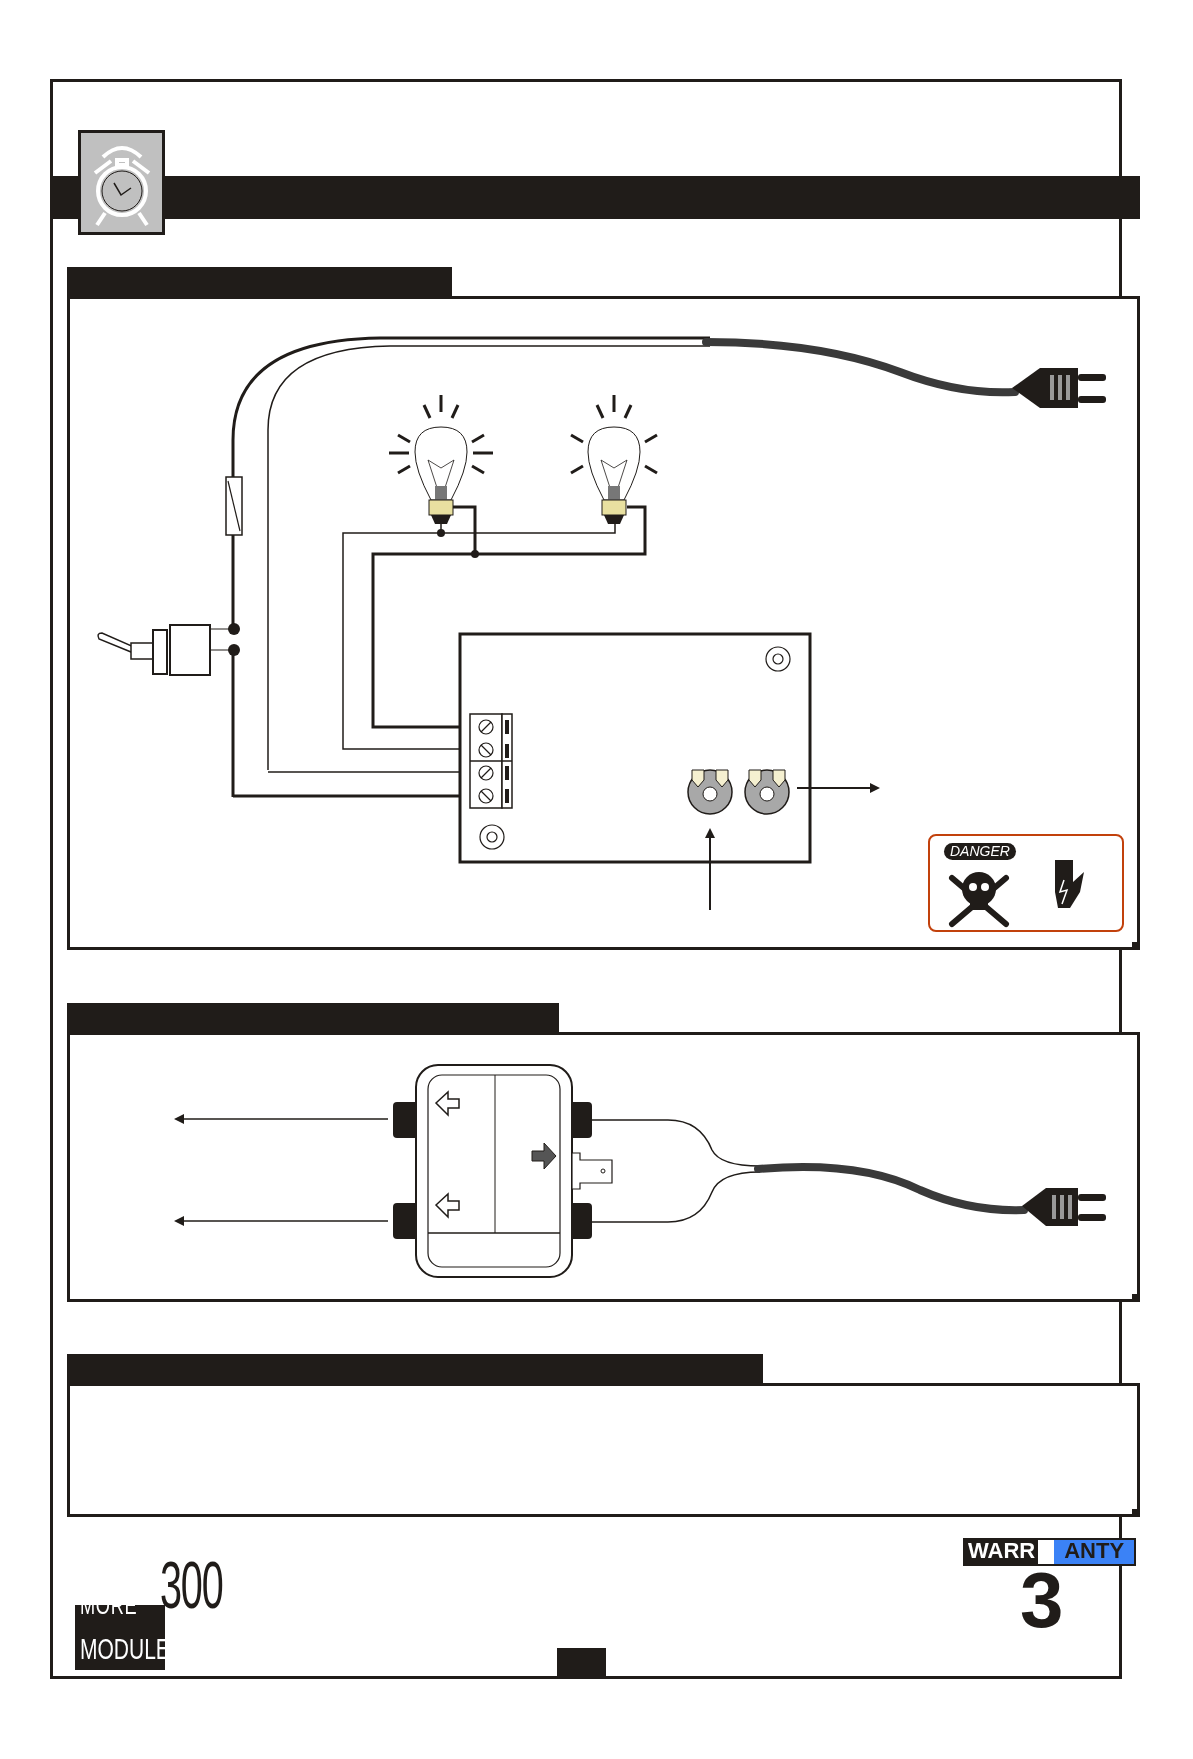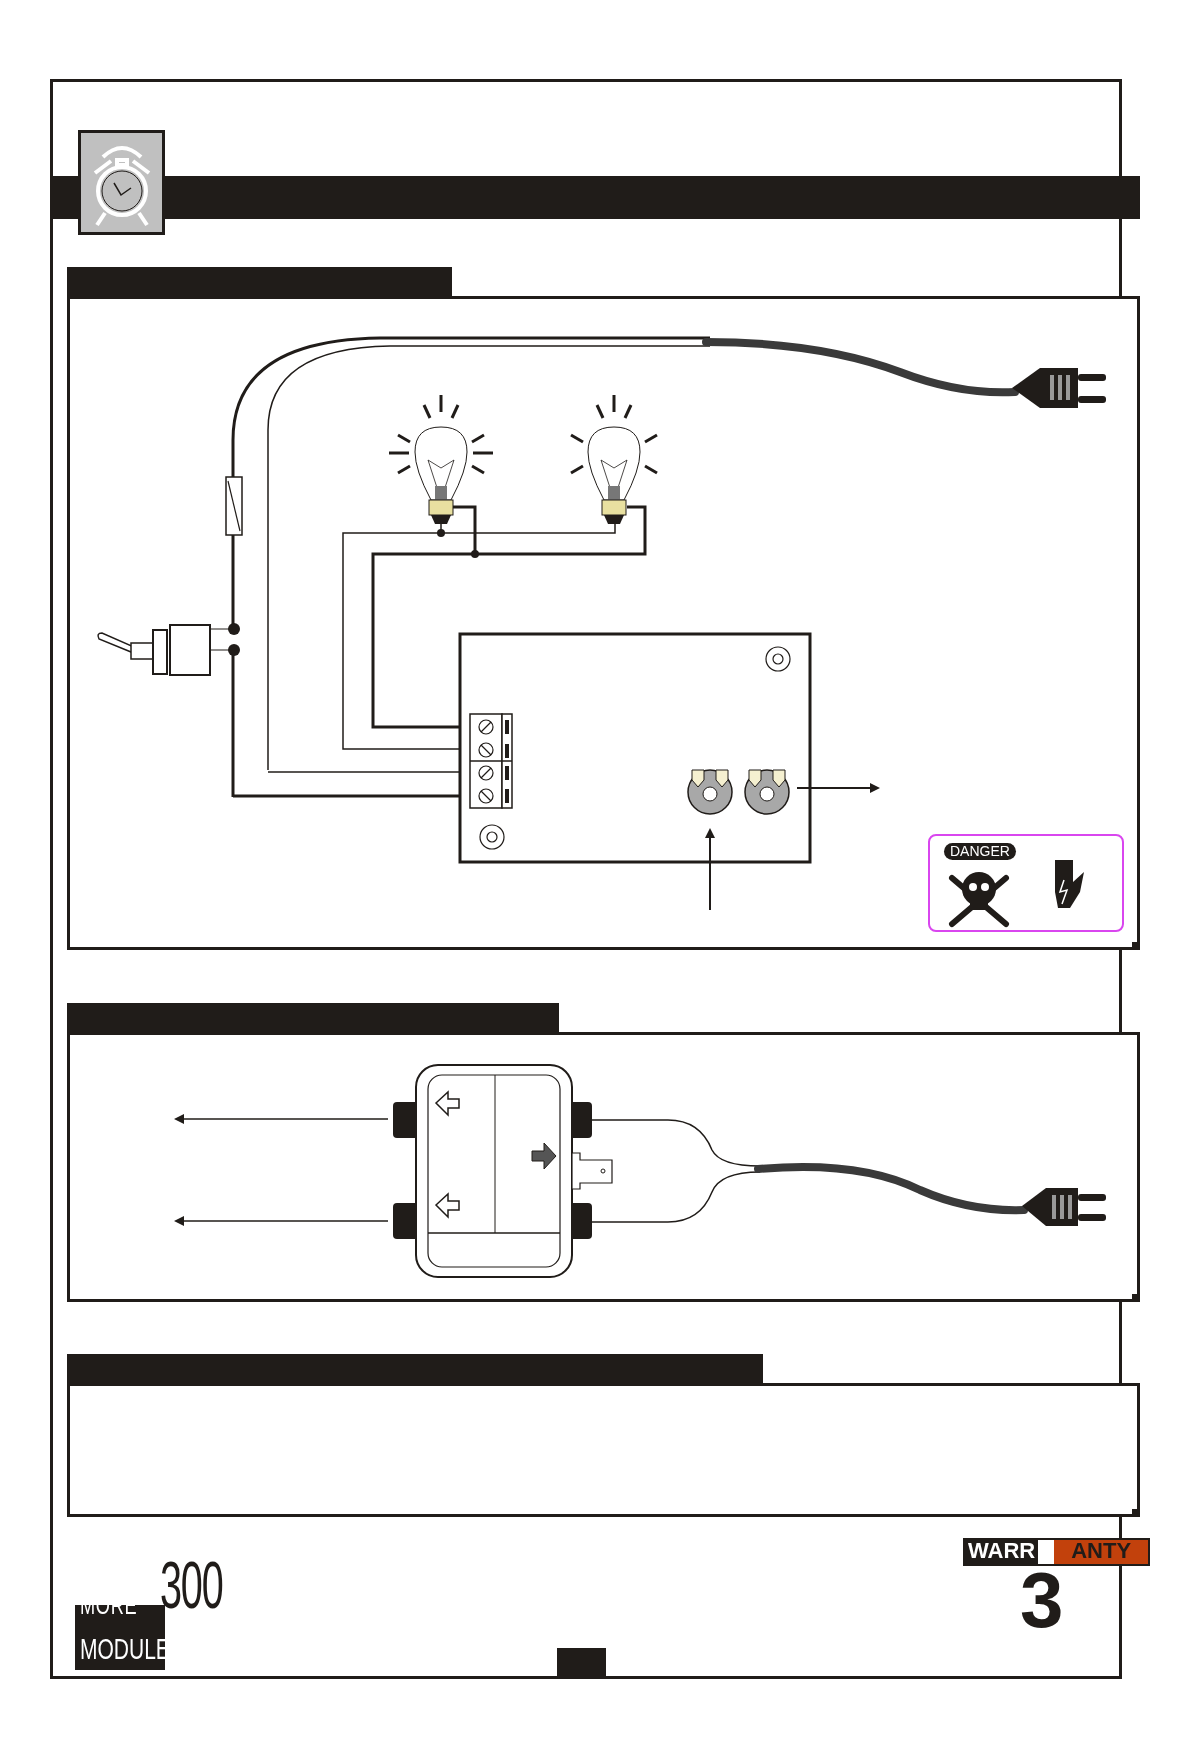--- a/index.html
+++ b/index.html
@@ -8,28 +8,28 @@
   .frame{left:50px;top:79px;width:1072px;height:1600px;border:3px solid #201c19;box-sizing:border-box;}
   .hdr-bar{left:50px;top:176px;width:1090px;height:43px;background:#201c19;}
   .hdr-icon{left:78px;top:130px;width:87px;height:105px;background:#c0c0c0;border:3px solid #201c19;box-sizing:border-box;}
   .sec-bar{background:#201c19;height:30px;}
   .panel{border:3px solid #201c19;box-sizing:border-box;background:#fff;}
   .panel .corner{position:absolute;right:-3px;bottom:-3px;width:8px;height:8px;background:#201c19;}
   svg{position:absolute;left:0;top:0;overflow:visible;}
   .pagebox{left:557px;top:1648px;width:49px;height:31px;background:#201c19;}
   .warranty{left:963px;top:1538px;height:24px;display:flex;border:2px solid #201c19;gap:16px;}
   .warranty .w1{background:#201c19;color:#fff;font-weight:bold;font-size:22px;padding:0 3px;line-height:22px;}
-  .warranty .w2{background:#c2410c;color:#201c19;font-weight:bold;font-size:22px;padding:0 17px;line-height:22px;}
+  .warranty .w2{background:#3b82f6;color:#201c19;font-weight:bold;font-size:22px;padding:0 10px;line-height:22px;}
   .wnum{left:1020px;top:1560px;font-size:78px;font-weight:bold;line-height:80px;color:#201c19;}
   .logo{left:72px;top:1550px;width:200px;height:120px;}
   .logo .blk{position:absolute;left:3px;top:55px;width:90px;height:65px;background:#201c19;}
   .logo .num{position:absolute;left:88px;top:2px;font-size:66px;line-height:66px;font-family:"Liberation Sans",sans-serif;transform:scaleX(0.6);transform-origin:left top;letter-spacing:-2px;}
   .logo .more{position:absolute;left:8px;top:40px;font-size:26px;color:#fff;transform:scaleX(0.7);transform-origin:left top;letter-spacing:1px;}
   .logo .mod{position:absolute;left:8px;top:82px;font-size:30px;color:#fff;transform:scaleX(0.7);transform-origin:left top;}
-  .danger-box{left:928px;top:834px;width:196px;height:98px;border:2px solid #d946ef;border-radius:8px;box-sizing:border-box;}
+  .danger-box{left:928px;top:834px;width:196px;height:98px;border:2px solid #c2410c;border-radius:8px;box-sizing:border-box;font-style:italic;}
   .danger-label{position:absolute;left:14px;top:7px;background:#201c19;color:#fff;font-size:14px;border-radius:9px;padding:0 6px;line-height:17px;}
 </style>
 </head>
 <body>
 
 <div class="abs frame"></div>
 
 <div class="abs hdr-bar">
   <span></span>
 </div>

